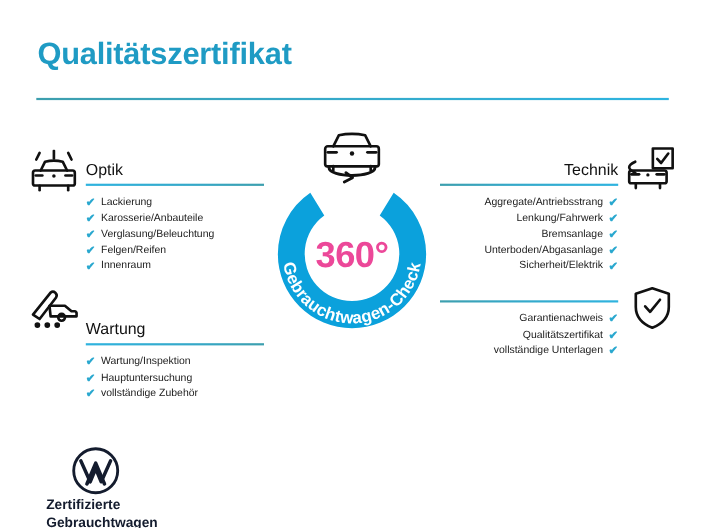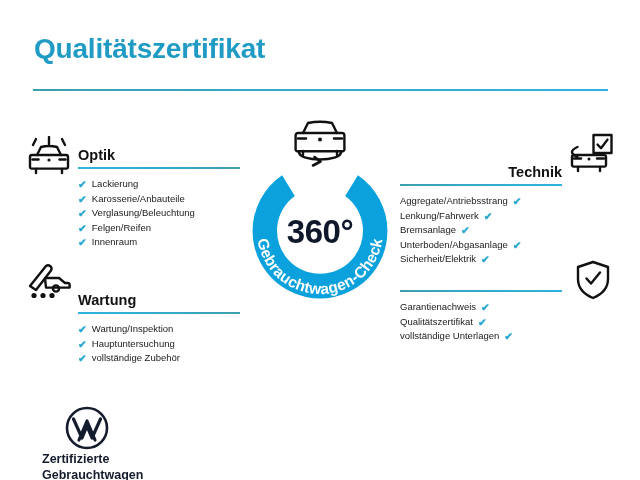--- a/index.html
+++ b/index.html
@@ -41,25 +41,25 @@
     width: 575px;
     height: 2px;
     background: linear-gradient(90deg, #3d9fae 0%, #37a7c4 35%, #2eb4e0 100%);
   }
 
   
   .block {
     position: absolute;
   }
   .block-left  { left: 78px;  width: 162px; text-align: left; }
-  .block-right { left: 400px; width: 162px; text-align: right; margin-top: 17px; }
+  .block-right { left: 400px; width: 162px; text-align: right; }
 
   .block-head {
     font-size: 14.5px;
-    font-weight: bold;
+    font-weight: normal;
     color: #111111;
     line-height: 18px;
     white-space: nowrap;
   }
   .block-rule {
     margin-top: 3px;
     height: 2px;
     width: 100%;
     background: linear-gradient(90deg, #2fb3df 0%, #35a8c8 60%, #3d9fae 100%);
   }
@@ -74,21 +74,21 @@
   }
   .block-list li {
     font-size: 9.5px;
     line-height: 14.6px;
     color: #1a1a1a;
     white-space: nowrap;
     display: flex;
     align-items: center;
   }
   .block-left .block-list li  { justify-content: flex-start; }
-  .block-right .block-list li { justify-content: flex-start; }
+  .block-right .block-list li { justify-content: flex-end; }
 
   .chk {
     color: #2aa8cf;
     font-size: 10.5px;
     font-weight: bold;
     line-height: 1;
     display: inline-block;
   }
   .block-left  .chk { margin-right: 5px; }
   .block-right .chk { margin-left: 5px; }
@@ -126,21 +126,21 @@
   #badge-car svg { display: block; width: 100%; height: 100%; }
 
   #badge-value {
     position: absolute;
     left: 237px;
     top: 213px;
     width: 166px;
     text-align: center;
     font-size: 33px;
     font-weight: bold;
-    color: #0f172a;
+    color: #ec4899;
     letter-spacing: -0.5px;
   }
 
   
   #footer {
     position: absolute;
     left: 30px;
     top: 405px;
     display: flex;
     align-items: center;

